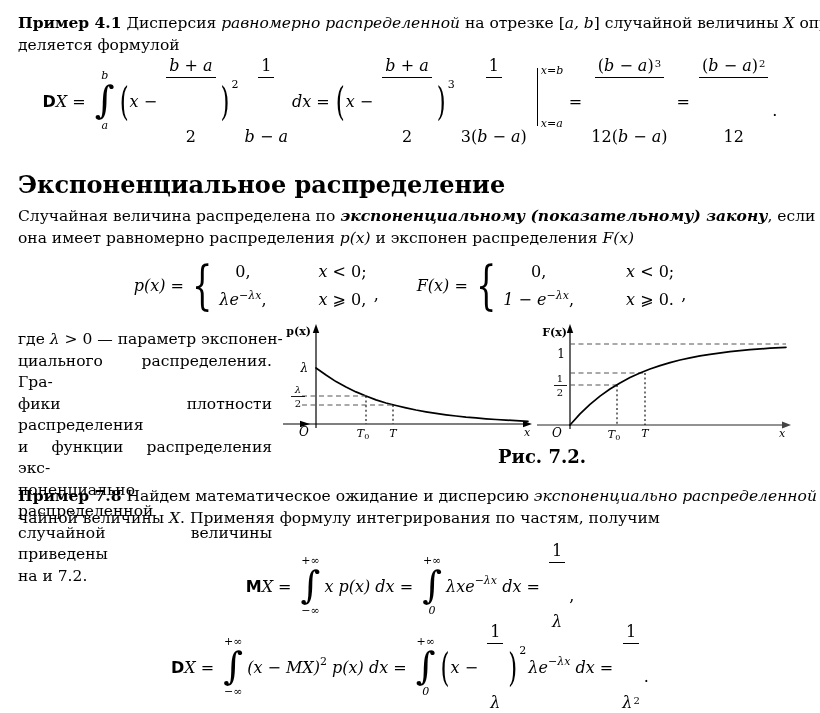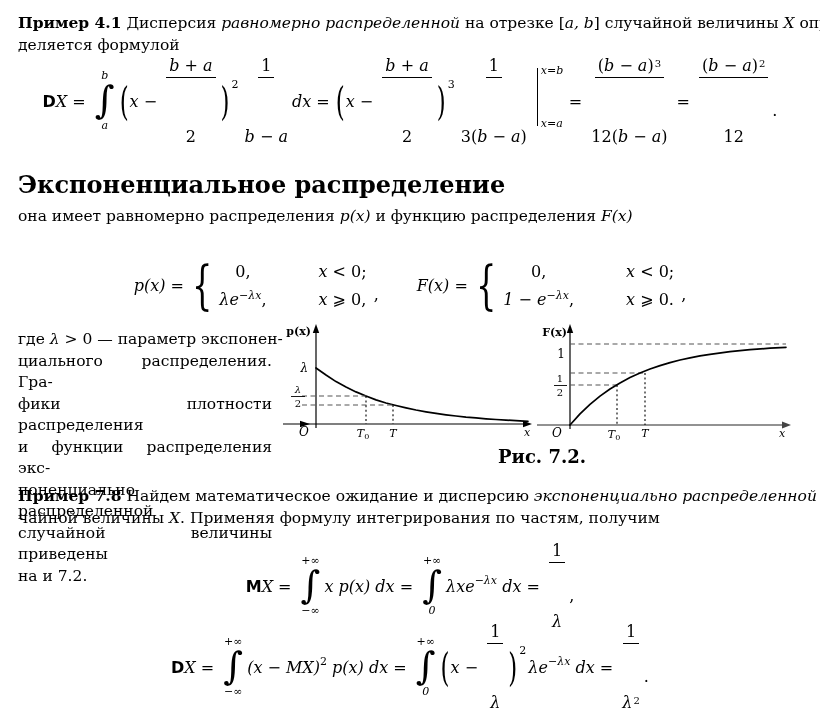--- a/index.html
+++ b/index.html
@@ -134,21 +134,22 @@
     <span class="den">
         <span>12</span>
       </span>
   </span>
   <span class="tok dropc">.</span>
 </div>
 
 <div class="abs heading" style="left:18px; top:170px;">Экспоненциальное распределение</div>
 
 <div class="abs para" style="left:18px; top:205px; width:782px;">
-  <div><span class="tok">она имеет равномерно распределения </span><span class="it tok">p(x)</span><span class="tok"> и функцию распределения </span><span class="it tok">F(x)</span></div>
+  <div class="jl"><span class="tok">Случайная величина распределена по </span><span class="bi tok">экспоненциальному (показательному) закону</span><span class="tok">, если</span></div>
+  <div><span class="tok">она имеет равномерно распределения </span><span class="it tok">p(x)</span><span class="tok"> и экспонен распределения </span><span class="it tok">F(x)</span></div>
 </div>
 
 <div class="eq" style="top:253px; height:64px; gap:38px;">
   <span class="cases">
     <span class="it tok">p(x)</span>
       <span class="tok"> = </span>
     <span class="lbrace">{</span>
     <span class="cgrid">
       <span class="cc">0,</span>
       <span><span class="it">x</span><span> &lt; 0;</span></span>

